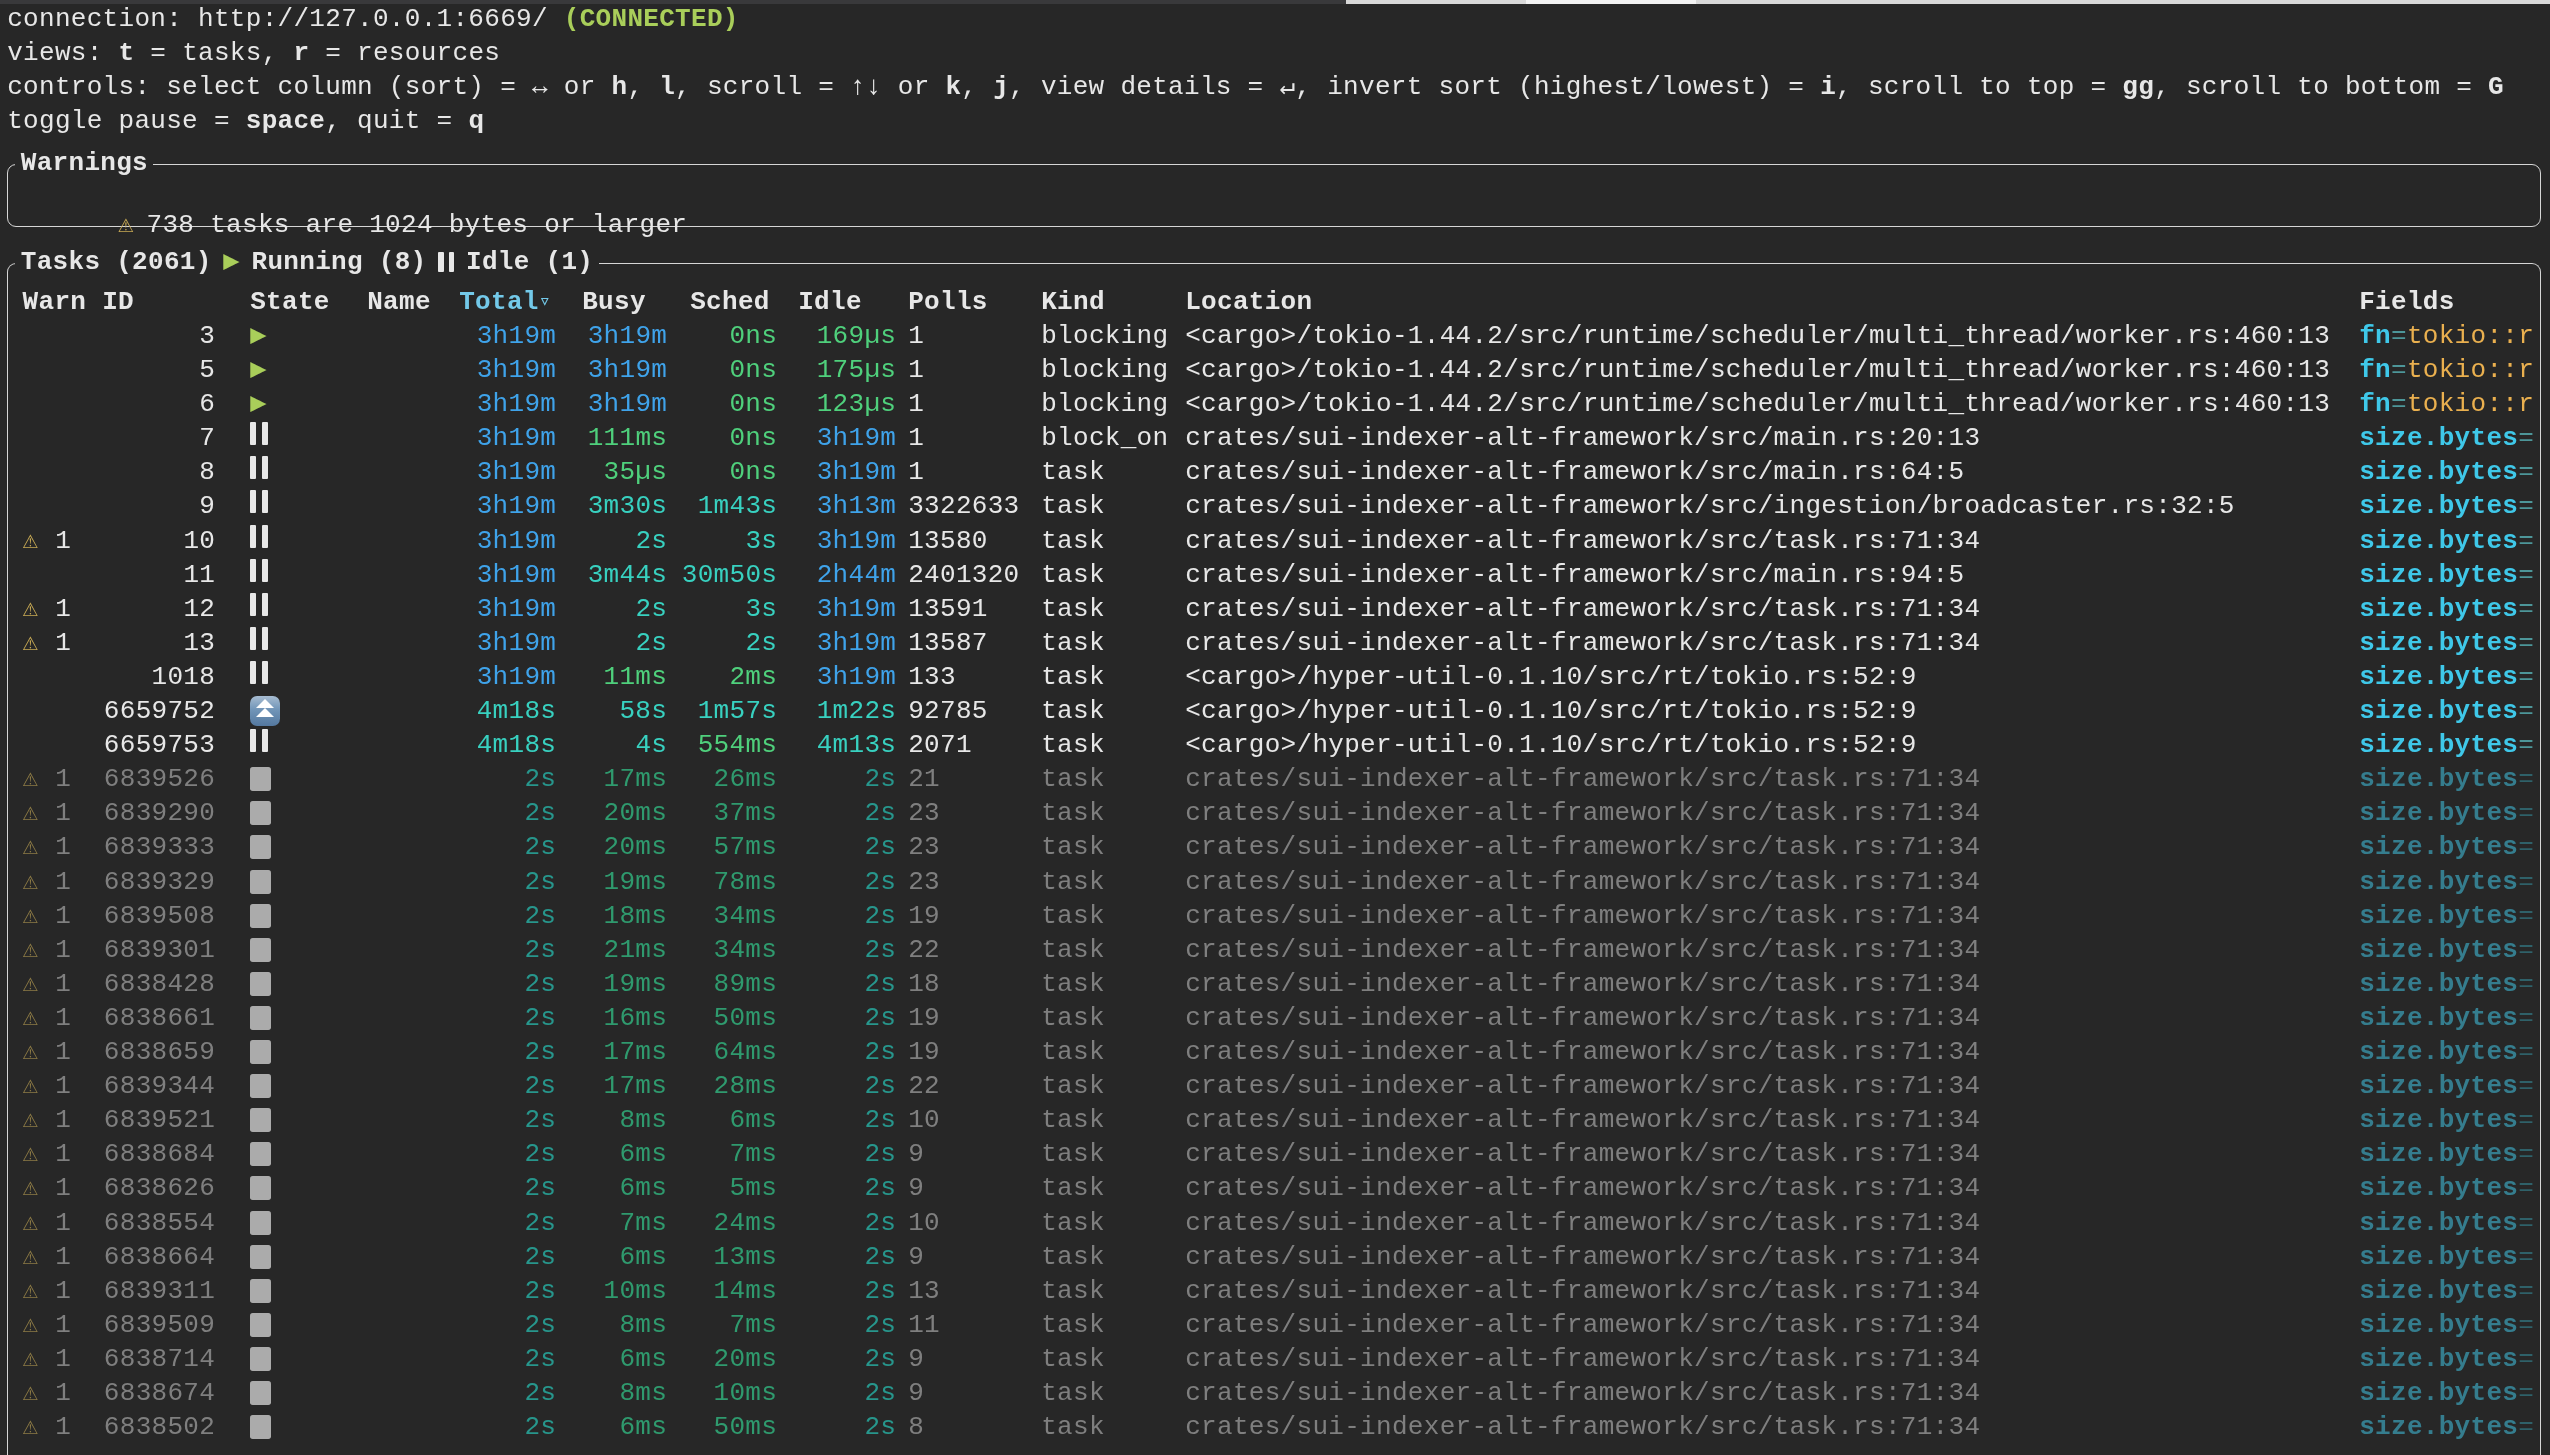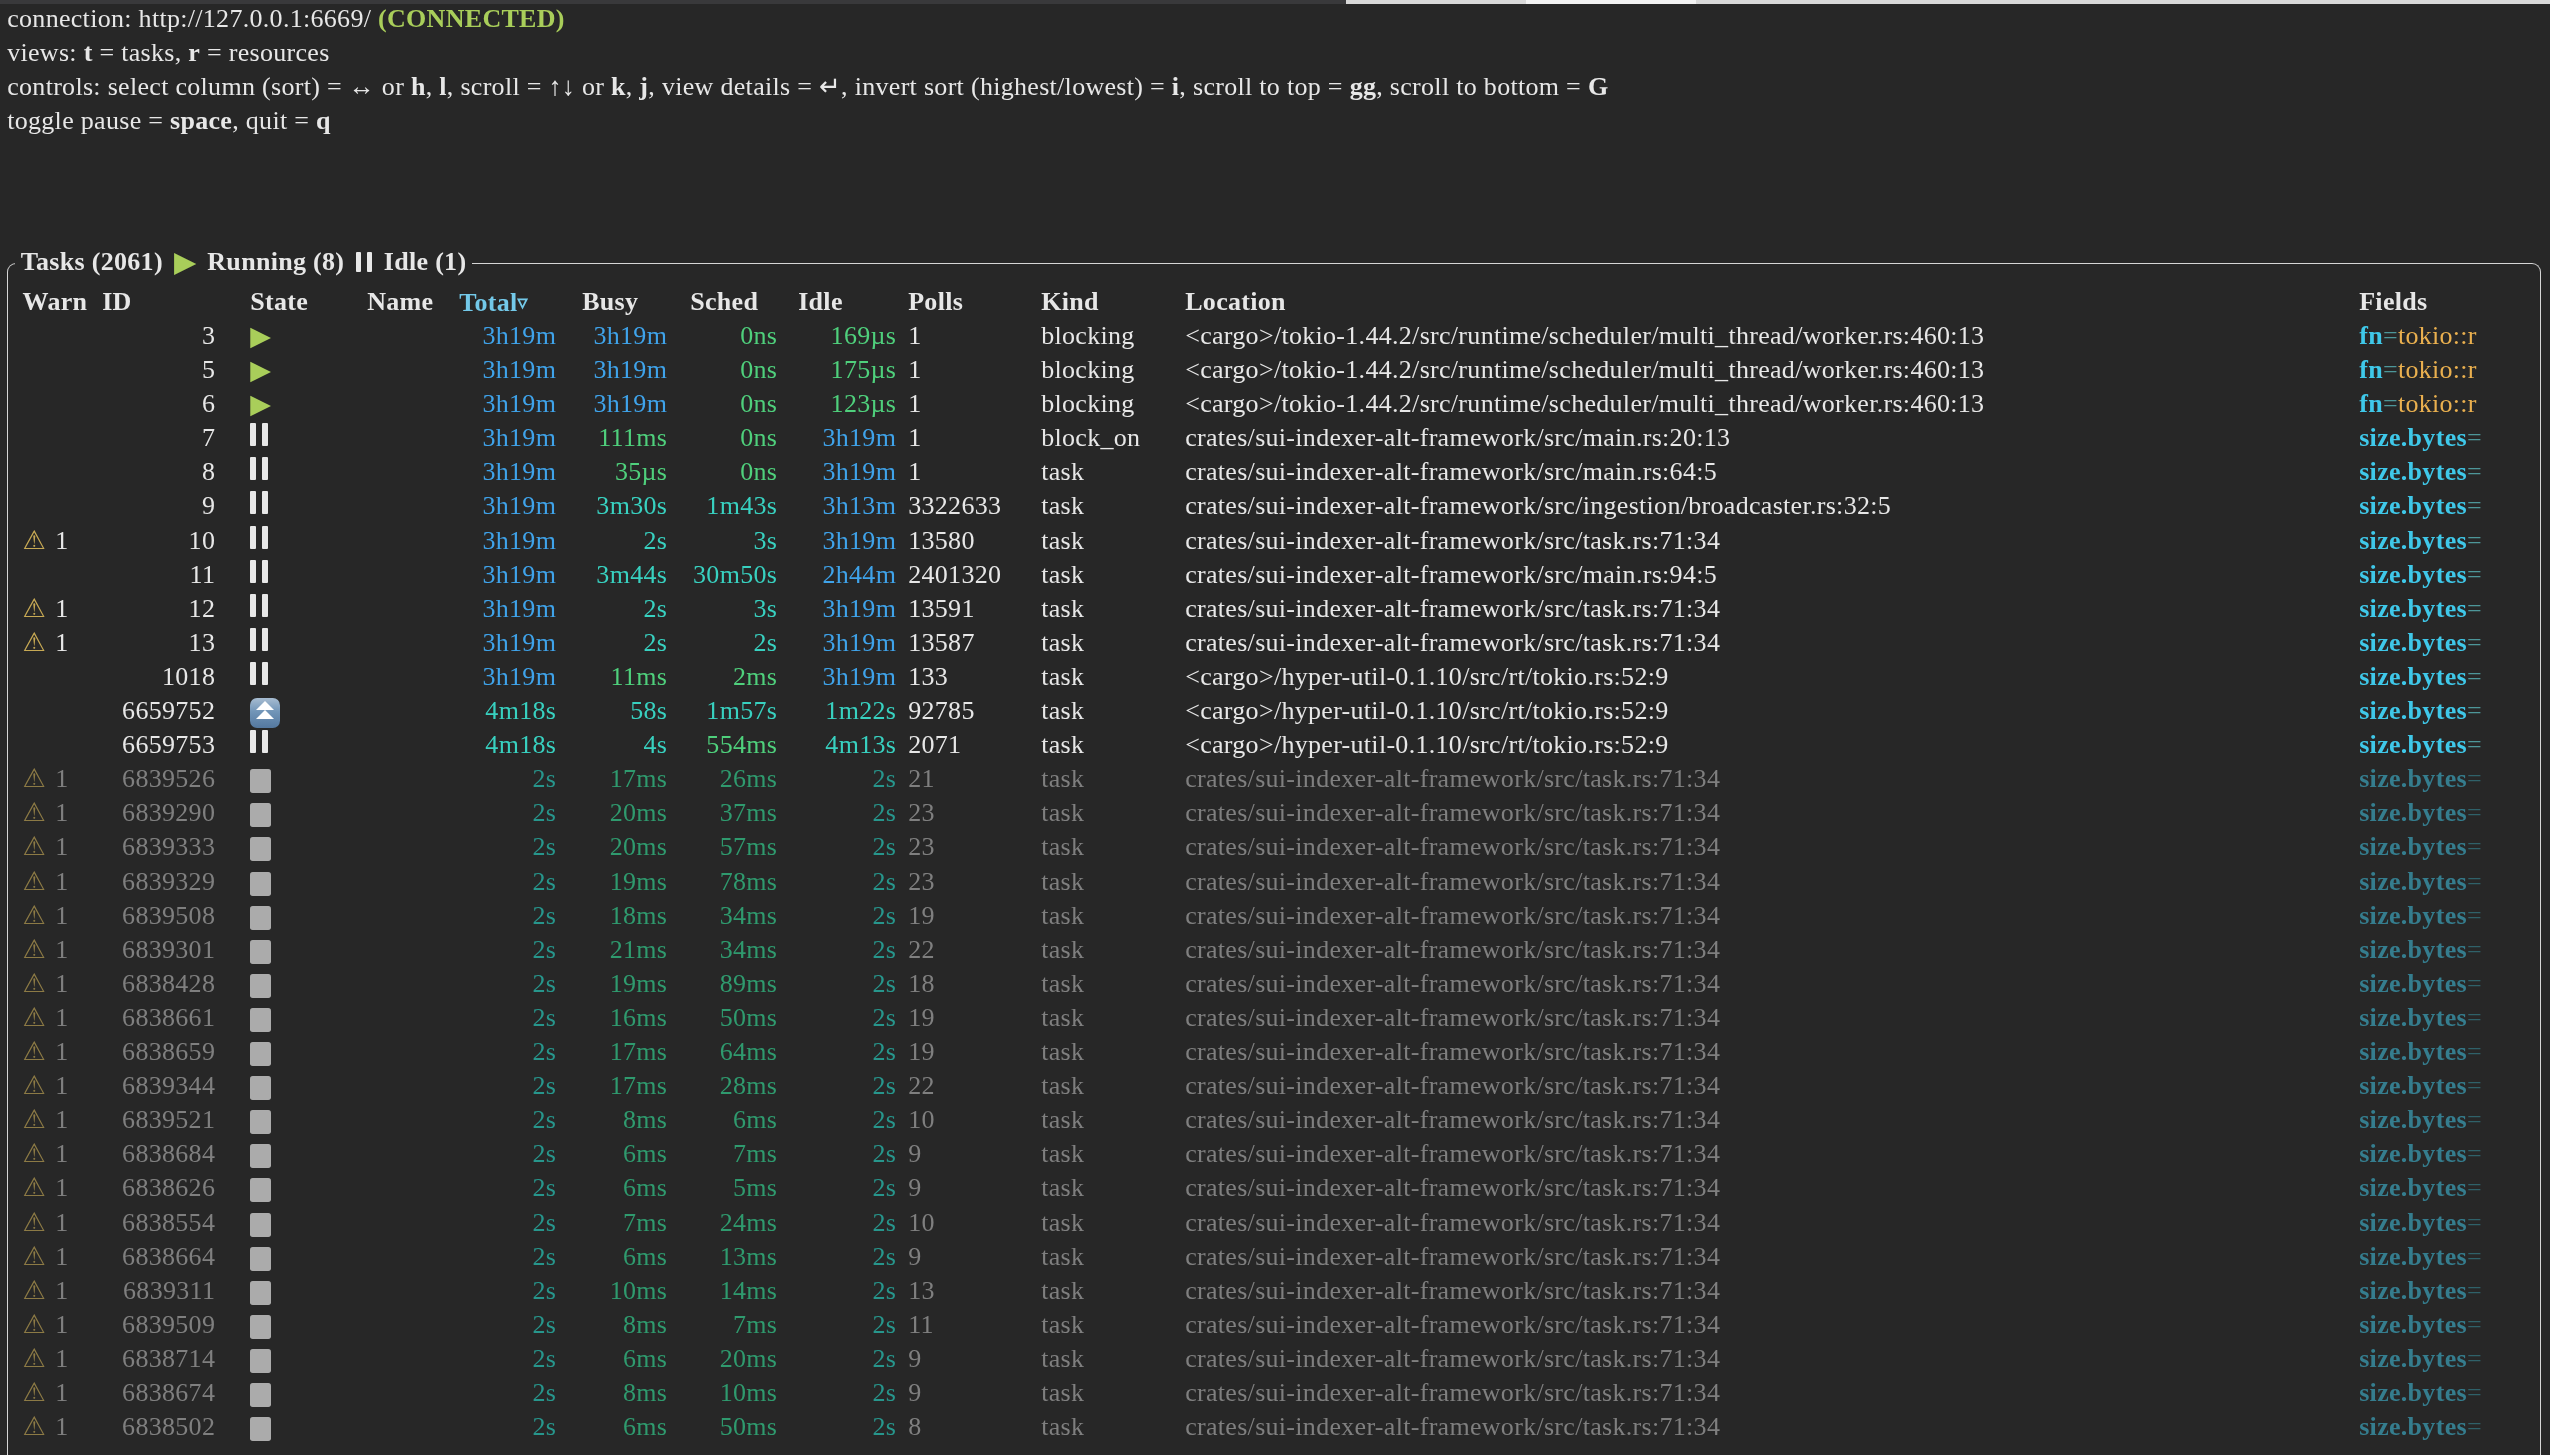--- a/index.html
+++ b/index.html
@@ -1,19 +1,19 @@
 <!DOCTYPE html>
 <html style="--bg: #272727; --fg: #e7e7e7; --dim: #7f7f7f; --border: #d6d6d6; --lime: #a9ce5a; --gold: #c7a954; --gold_dim: #8c7a45; --dur_blue: #3fa3ea; --dur_cyan: #38d1c0; --dur_green: #4fd07c; --dur_cyan_dim: #27968c; --dur_green_dim: #2f9a6e; --field_key: #3fc8e9; --field_key_dim: #357d8e; --field_eq: #4d9699; --field_eq_dim: #2f6169; --field_val: #eab04f; --sort_header: #73c9e9; --state_done: #ababab; --state_pause: #e8e8e8;font-size:14.4px"><head>
 <meta charset="utf-8">
 <style>
   html,body{margin:0;padding:0;background:#111;}
   .screen{
     position:relative;width:2550px;height:1456px;background:var(--bg,#272727);
     overflow:hidden;
-    font-family:Liberation Serif, serif;
+    font-family:Liberation Mono, monospace;
     font-size:26px;letter-spacing:0.3px;color:var(--fg,#e7e7e7);
   }
   .b{font-weight:bold;}
   .lime{color:var(--lime);}
   
   .topstrip{position:absolute;top:0;left:0;width:2550px;height:3.6px;background:#39393b;}
   .topstrip .seg-light{position:absolute;top:0;left:1346px;width:1204px;height:3.6px;background:#d8d8d8;}
   .topstrip .seg-white{position:absolute;top:0;left:1526px;width:170px;height:3.6px;background:#f2f2f2;}
   
   .help{position:absolute;top:1.8px;left:7.2px;white-space:pre;}
@@ -68,20 +68,28 @@
 
 <div class="screen">
 
   <div class="topstrip">
     <div class="seg-light"></div>
     <div class="seg-white"></div>
   </div>
 
   <div class="help" id="help"><div class="help-line"><span>connection: http://127.0.0.1:6669/ </span><span class="b lime">(CONNECTED)</span></div><div class="help-line"><span>views: </span><span class="b">t</span><span> = tasks, </span><span class="b">r</span><span> = resources</span></div><div class="help-line"><span>controls: select column (sort) = ↔ or </span><span class="b">h</span><span>, </span><span class="b">l</span><span>, scroll = ↑↓ or </span><span class="b">k</span><span>, </span><span class="b">j</span><span>, view details = ↵, invert sort (highest/lowest) = </span><span class="b">i</span><span>, scroll to top = </span><span class="b">gg</span><span>, scroll to bottom = </span><span class="b">G</span></div><div class="help-line"><span>toggle pause = </span><span class="b">space</span><span>, quit = </span><span class="b">q</span></div></div>
 
+  <div class="panel panel-warnings">
+    <div class="panel-title">
+      <span>Warnings</span>
+    </div>
+    <div class="warn-item">
+      <span class="warn-tri">⚠</span><span>738 tasks are 1024 bytes or larger</span>
+    </div>
+  </div>
 
   <div class="panel panel-tasks">
     <div class="panel-title">
       <span>Tasks (2061)</span>
       <span class="ic-run">▶</span>
       <span>Running (8)</span>
       <span class="pausewrap sm"><i class="pb"></i><i class="pb"></i></span>
       <span>Idle (1)</span>
     </div>
     <div class="thead" id="thead"><span class="hcell" style="left: 14.4px;">Warn</span><span class="hcell" style="left: 94px;">ID</span><span class="hcell" style="left: 242px;">State</span><span class="hcell" style="left: 359px;">Name</span><span class="hcell sort" style="left: 451px;">Total<span class="sort-ind">▿</span></span><span class="hcell" style="left: 574px;">Busy</span><span class="hcell" style="left: 682px;">Sched</span><span class="hcell" style="left: 790px;">Idle</span><span class="hcell" style="left: 900px;">Polls</span><span class="hcell" style="left: 1033px;">Kind</span><span class="hcell" style="left: 1177px;">Location</span><span class="hcell" style="left: 2351px;">Fields</span></div>

